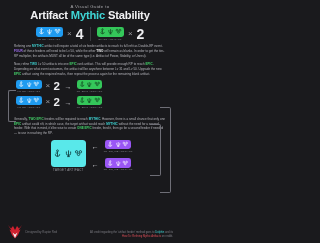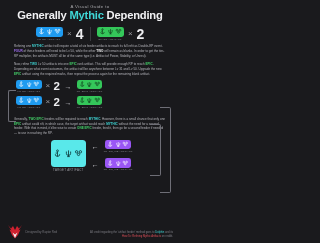--- a/index.html
+++ b/index.html
@@ -117,21 +117,21 @@
   .credit .lnk2 { color:#e0505a; }
 </style>
 </head>
 <body>
 
 <div class="page">
 
   <div class="header">
     <div class="kicker">A Visual Guide to</div>
     <div class="title">
-      <span>Generally </span><span class="accent">Mythic</span><span> Depending</span>
+      <span>Artifact </span><span class="accent">Mythic</span><span> Stability</span>
     </div>
   </div>
 
   <div class="hero">
 
     <div class="hero-group">
       <div class="badge-wrap">
         <div class="badge blue">
           <svg width="7" height="7" viewBox="0 0 16 16">
             <g class="glyph">

